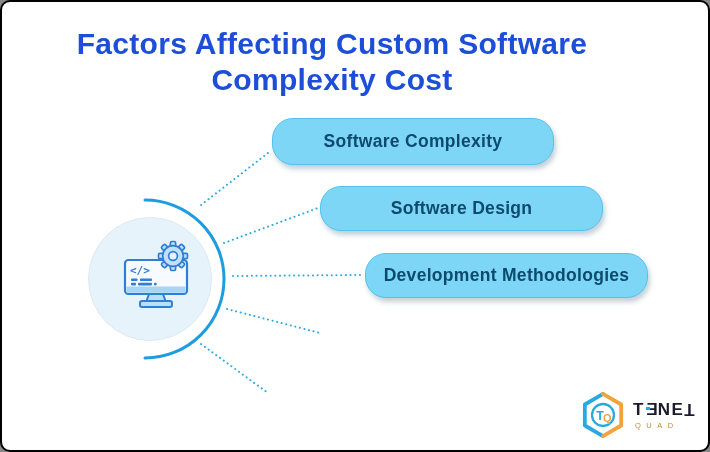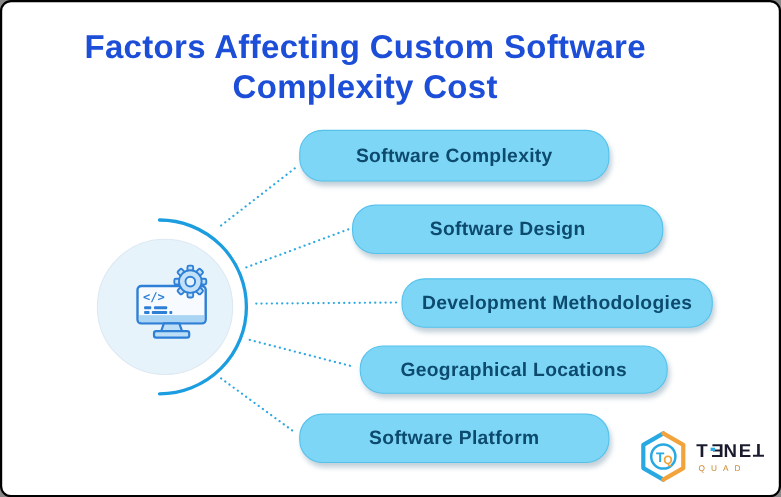--- a/index.html
+++ b/index.html
@@ -98,26 +98,20 @@
 
   <div class="pill p1">
     <span>Software Complexity</span>
   </div>
   <div class="pill p3">
     <span>Development Methodologies</span>
   </div>
   <div class="pill p2">
     <span>Software Design</span>
   </div>
-  <div class="pill p4">
-    <span>Geographical Locations</span>
-  </div>
-  <div class="pill p5">
-    <span>Software Platform</span>
-  </div>
 
   <div class="logo">
     <svg width="44" height="48" viewBox="0 0 46 50">
       <path d="M23,3 L4,14 L4,36 L23,47" fill="none" stroke="#29a9e2" stroke-width="4" stroke-linejoin="round" stroke-linecap="round"></path>
       <path d="M23,3 L42,14 L42,36 L23,47" fill="none" stroke="#f2a33c" stroke-width="4" stroke-linejoin="round" stroke-linecap="round"></path>
       <circle cx="23" cy="25" r="11.5" fill="#ffffff" stroke="#29a9e2" stroke-width="2.4"></circle>
       <text x="20" y="30" text-anchor="middle" font-family="Liberation Sans, sans-serif" font-size="13" font-weight="bold" fill="#29a9e2">T</text>
       <text x="27.5" y="32.5" text-anchor="middle" font-family="Liberation Sans, sans-serif" font-size="11.5" font-weight="bold" fill="#f2a33c">Q</text>
     </svg>
     <div class="logo-text">

